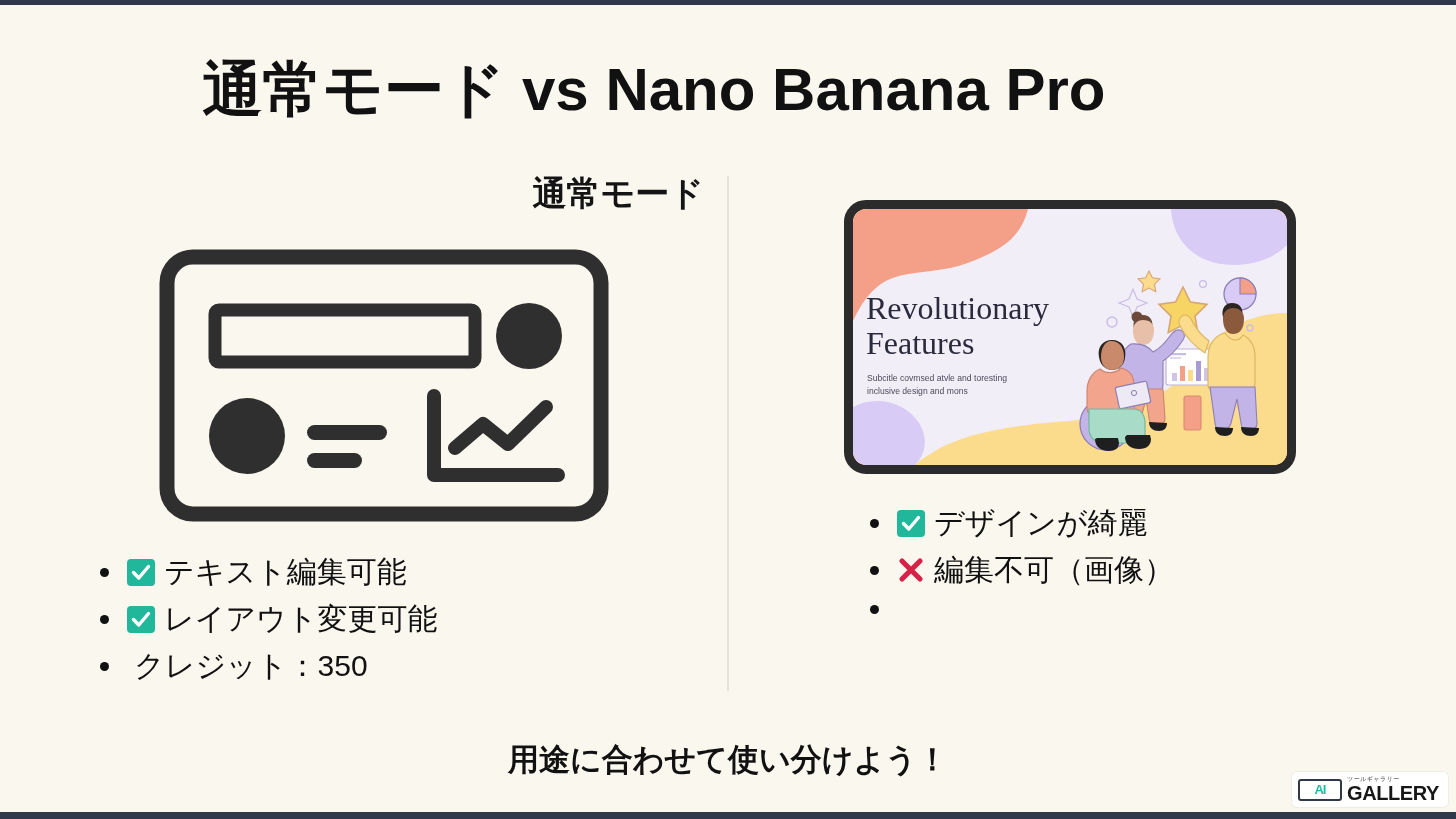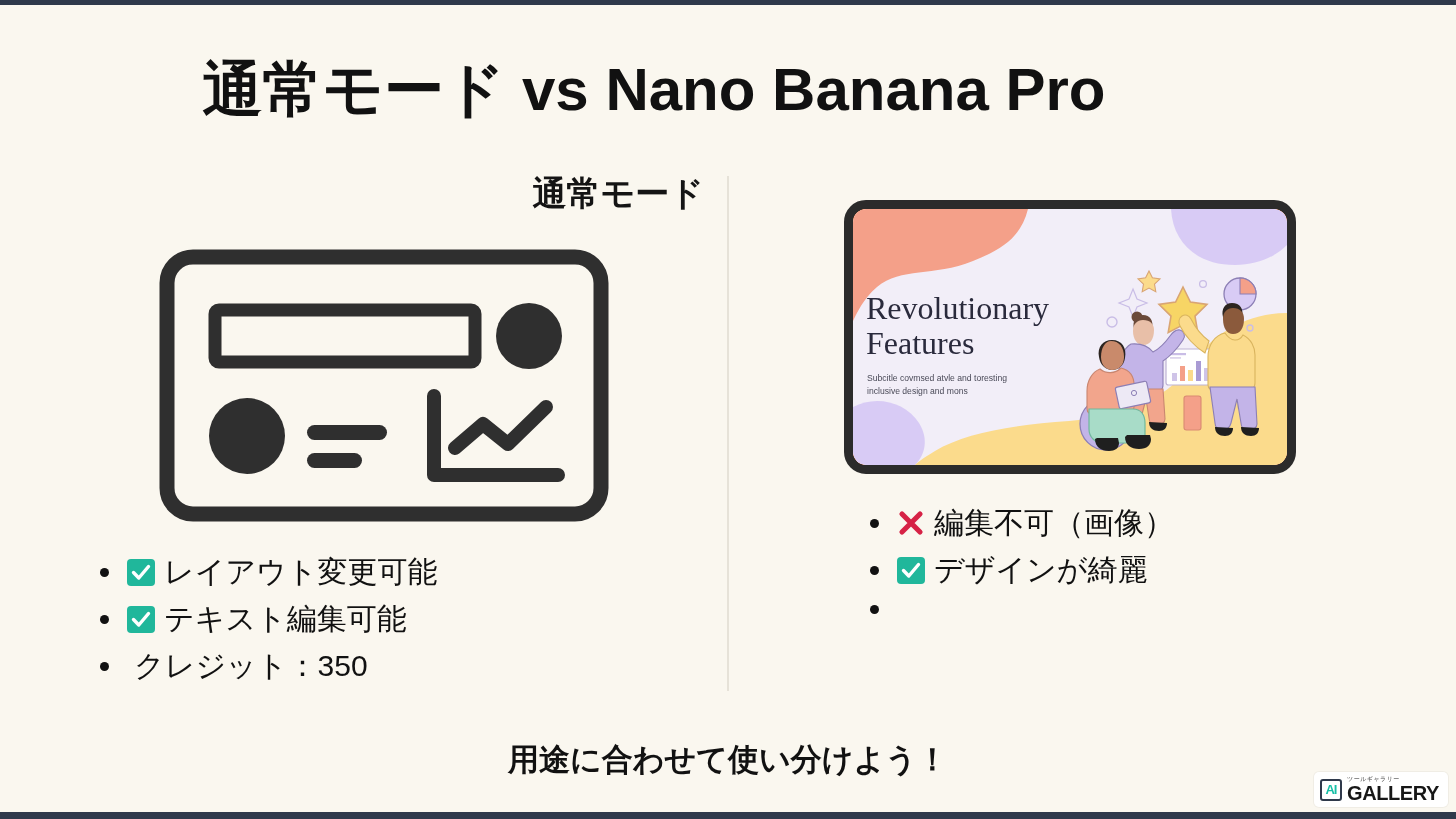--- a/index.html
+++ b/index.html
@@ -77,21 +77,21 @@
 
   
   .logo{
     position:absolute;right:8px;bottom:12px;
     background:#FFFFFF;border-radius:5px;
     padding:4px 9px 4px 6px;
     display:flex;align-items:center;gap:5px;
     box-shadow:0 0 0 1px rgba(0,0,0,.04);
   }
   .logo-badge{
-    width:22px;height:22px;border:2px solid #2F394B;border-radius:3px;
+    width:44px;height:22px;border:2px solid #2F394B;border-radius:3px;
     display:flex;align-items:center;justify-content:center;
     font-size:13px;font-weight:bold;color:#17BFA6;letter-spacing:-1px;
     box-sizing:border-box;
   }
   .logo-txt{display:flex;flex-direction:column;line-height:1;}
   .logo-kana{font-size:6px;color:#444;letter-spacing:.5px;margin-bottom:1px;}
   .logo-name{font-size:20px;font-weight:bold;color:#171717;letter-spacing:-.4px;}
 </style>
 </head>
 <body>
@@ -119,29 +119,29 @@
     </svg>
   </div>
 
   <ul class="bullets">
     <li>
       <span class="dot"></span>
       <svg class="mk" viewBox="0 0 30 30">
         <rect x="1" y="2" width="28" height="27" rx="4" fill="#20B79B"></rect>
         <path d="M7.5 15.5 L12.8 21 L22.5 9.5" fill="none" stroke="#FFFFFF" stroke-width="3.4" stroke-linecap="round" stroke-linejoin="round"></path>
       </svg>
-      <span>レイアウト変更可能</span>
+      <span>テキスト編集可能</span>
     </li>
     <li>
       <span class="dot"></span>
       <svg class="mk" viewBox="0 0 30 30">
         <rect x="1" y="2" width="28" height="27" rx="4" fill="#20B79B"></rect>
         <path d="M7.5 15.5 L12.8 21 L22.5 9.5" fill="none" stroke="#FFFFFF" stroke-width="3.4" stroke-linecap="round" stroke-linejoin="round"></path>
       </svg>
-      <span>テキスト編集可能</span>
+      <span>レイアウト変更可能</span>
     </li>
     <li>
       <span class="dot"></span>
       <span class="mk mk-gap"></span>
       <span>クレジット：350</span>
     </li>
   </ul>
 </div>
 
 <div class="col col-right">
@@ -218,31 +218,31 @@
           <path d="M242,230 C242,238 248,242 256,242 C262,242 266,239 266,234 L265,229 L244,229 z" fill="#1F1F1F"></path>
         </svg>
       </div>
     </div>
   </div>
 
   <ul class="bullets">
     <li>
       <span class="dot"></span>
       <svg class="mk" viewBox="0 0 30 30">
-        <path d="M6 6 L24 24 M24 6 L6 24" fill="none" stroke="#D62246" stroke-width="5.2" stroke-linecap="round"></path>
-      </svg>
-      <span>編集不可（画像）</span>
-    </li>
-    <li>
-      <span class="dot"></span>
-      <svg class="mk" viewBox="0 0 30 30">
         <rect x="1" y="2" width="28" height="27" rx="4" fill="#20B79B"></rect>
         <path d="M7.5 15.5 L12.8 21 L22.5 9.5" fill="none" stroke="#FFFFFF" stroke-width="3.4" stroke-linecap="round" stroke-linejoin="round"></path>
       </svg>
       <span>デザインが綺麗</span>
+    </li>
+    <li>
+      <span class="dot"></span>
+      <svg class="mk" viewBox="0 0 30 30">
+        <path d="M6 6 L24 24 M24 6 L6 24" fill="none" stroke="#D62246" stroke-width="5.2" stroke-linecap="round"></path>
+      </svg>
+      <span>編集不可（画像）</span>
     </li>
     <li>
       <span class="dot"></span>
       <span class="mk mk-gap"></span>
     </li>
   </ul>
 </div>
 
 <div class="footer-note">用途に合わせて使い分けよう！</div>
 

